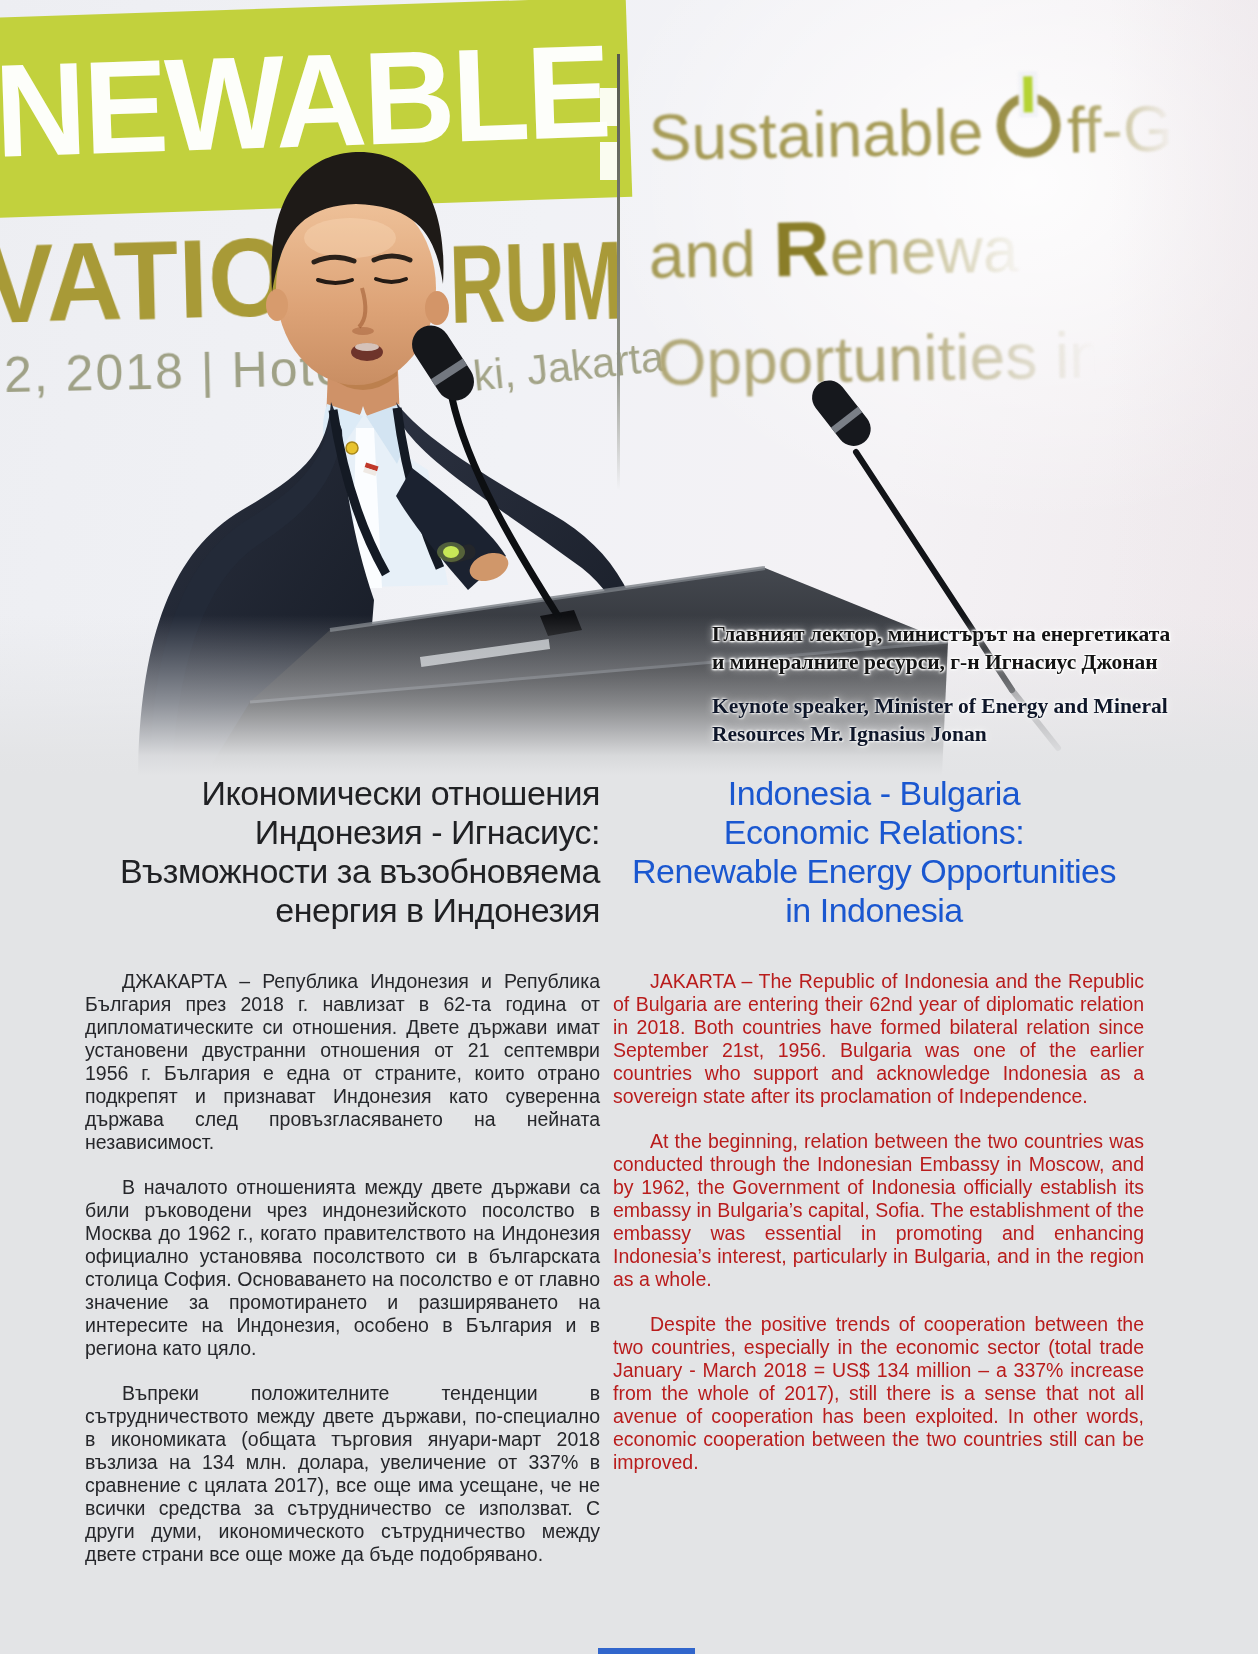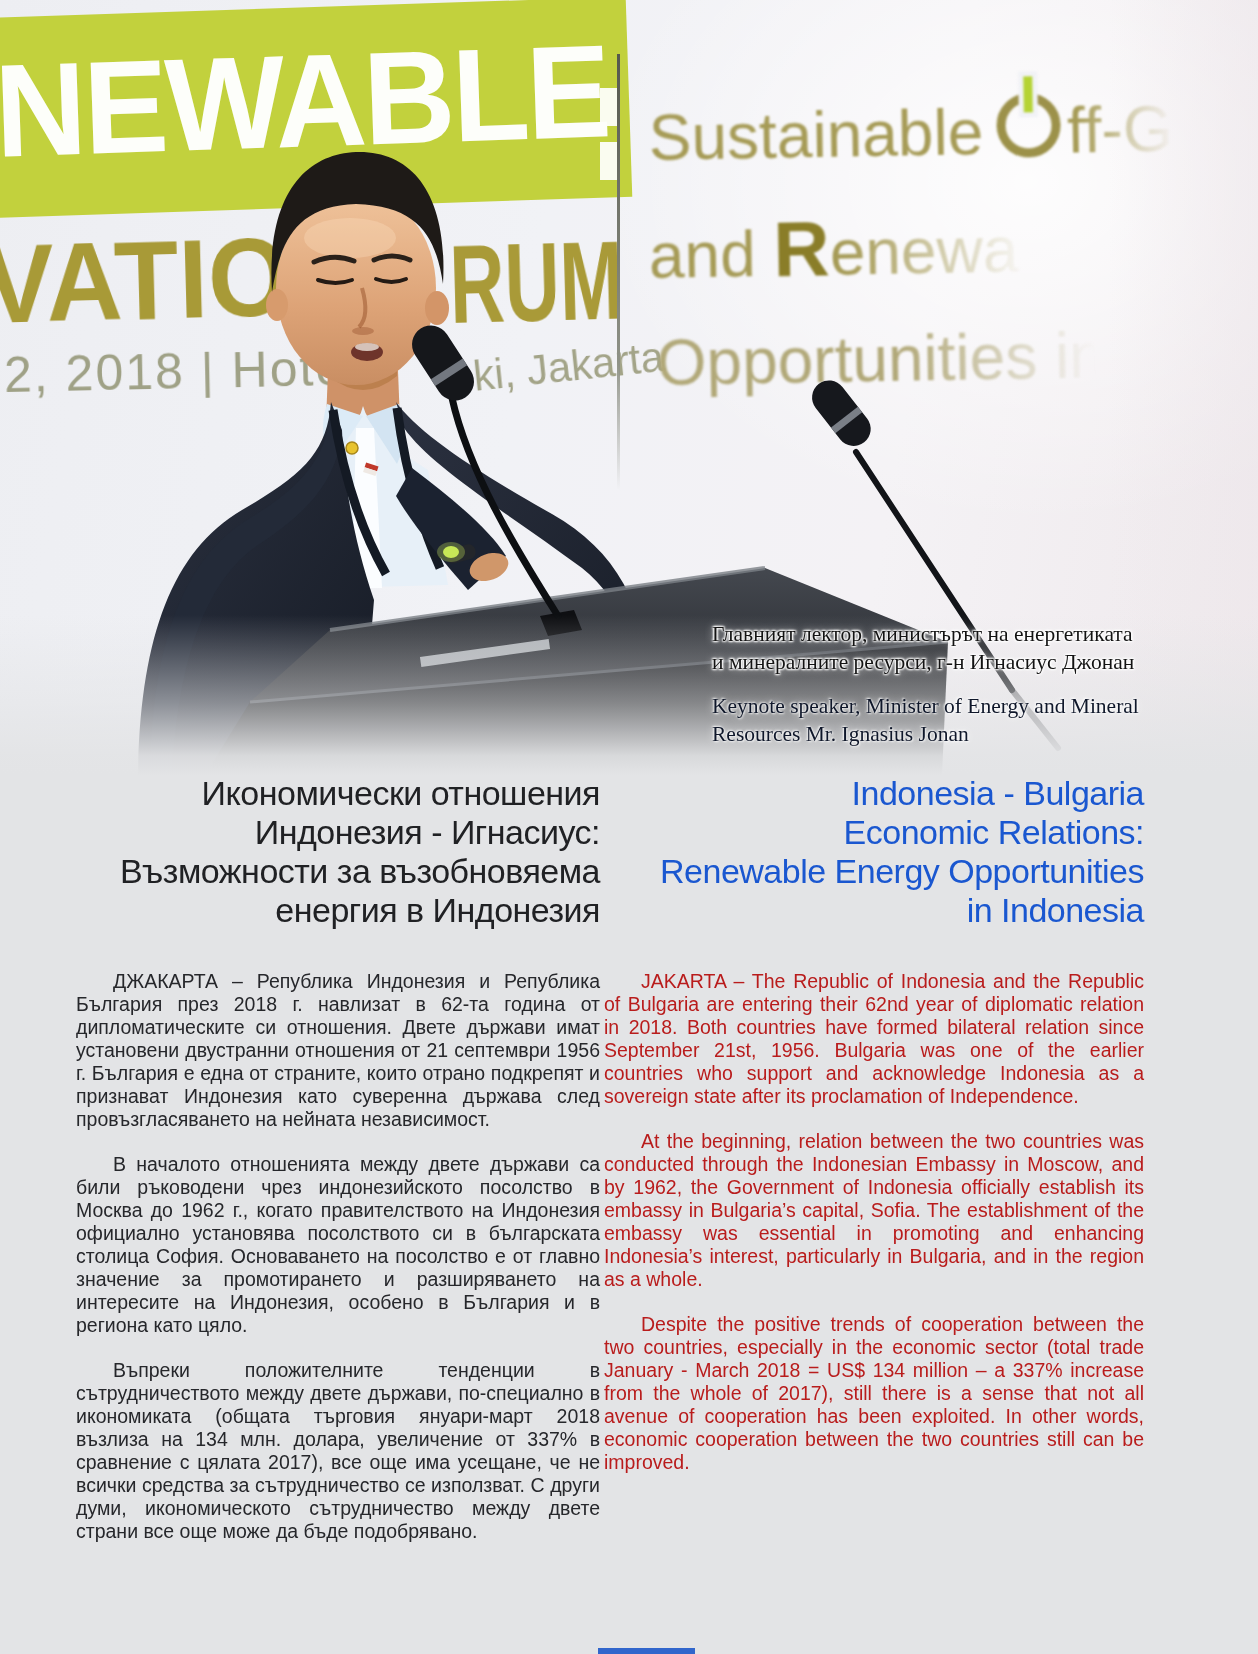--- a/index.html
+++ b/index.html
@@ -63,34 +63,34 @@
     position:absolute;left:50%;top:-26px;width:9px;height:36px;background:#b5d334;
     transform:translateX(-50%);box-shadow:0 0 0 5px rgba(241,242,246,1);
   }
   .person-svg{position:absolute;left:0;top:0;z-index:3;}
   .photo-fade-right{position:absolute;right:0;top:0;width:150px;height:775px;z-index:4;
     background:linear-gradient(90deg,rgba(238,232,236,0),rgba(237,231,235,.55));}
   .photo-fade{position:absolute;left:0;top:615px;width:1258px;height:160px;z-index:4;
     background:linear-gradient(180deg,rgba(227,228,230,0) 0%,rgba(227,228,230,.55) 55%,rgba(227,228,230,.95) 88%,#e3e4e6 100%);}
   
   .caption{position:absolute;left:712px;top:620px;width:492px;z-index:6;
-    font-family:"Liberation Serif",serif;font-weight:normal;font-size:21.5px;line-height:28px;}
+    font-family:"Liberation Serif",serif;font-weight:bold;font-size:21.5px;line-height:28px;}
   .caption .bg-cap{color:#131313;
     text-shadow:-1px -1px 2px #fff,1px -1px 2px #fff,-1px 1px 2px #fff,1px 1px 2px #fff,0 0 9px rgba(255,255,255,.95);}
   .caption .en-cap{margin-top:16px;color:#0f172a;
     text-shadow:-1px -1px 2px rgba(255,255,255,.9),1px 1px 2px rgba(255,255,255,.9),0 0 8px rgba(255,255,255,.85);}
   
   .article{position:absolute;left:76px;top:774px;width:1082px;display:flex;gap:4px;z-index:5;}
   .col{box-sizing:border-box;}
   .col-bg{width:524px;}
   .col-en{width:540px;}
   .headline{font-size:34px;line-height:39px;letter-spacing:-.5px;margin:0 0 40px 0;font-weight:normal;}
   .headline-bg{text-align:right;color:#202124;}
-  .headline-en{text-align:right;color:#1a57d0;}
-  .body-par{font-size:19.5px;line-height:23px;text-align:justify;text-indent:37px;margin:0 0 22px 0;}
+  .headline-en{text-align:center;color:#1a57d0;}
+  .body-par{font-size:19.5px;line-height:23px;text-align:justify;text-indent:37px;margin:0 0 22px 9px;}
   .col-bg .body-par{color:#26272b;}
   .col-en .body-par{color:#b91c1c;}
   .accent-bar{position:absolute;left:598px;top:1648px;width:97px;height:6px;background:#3166cc;z-index:7;}
 </style>
 </head>
 <body>
 
 <div class="page">
 
   <div class="photo">

